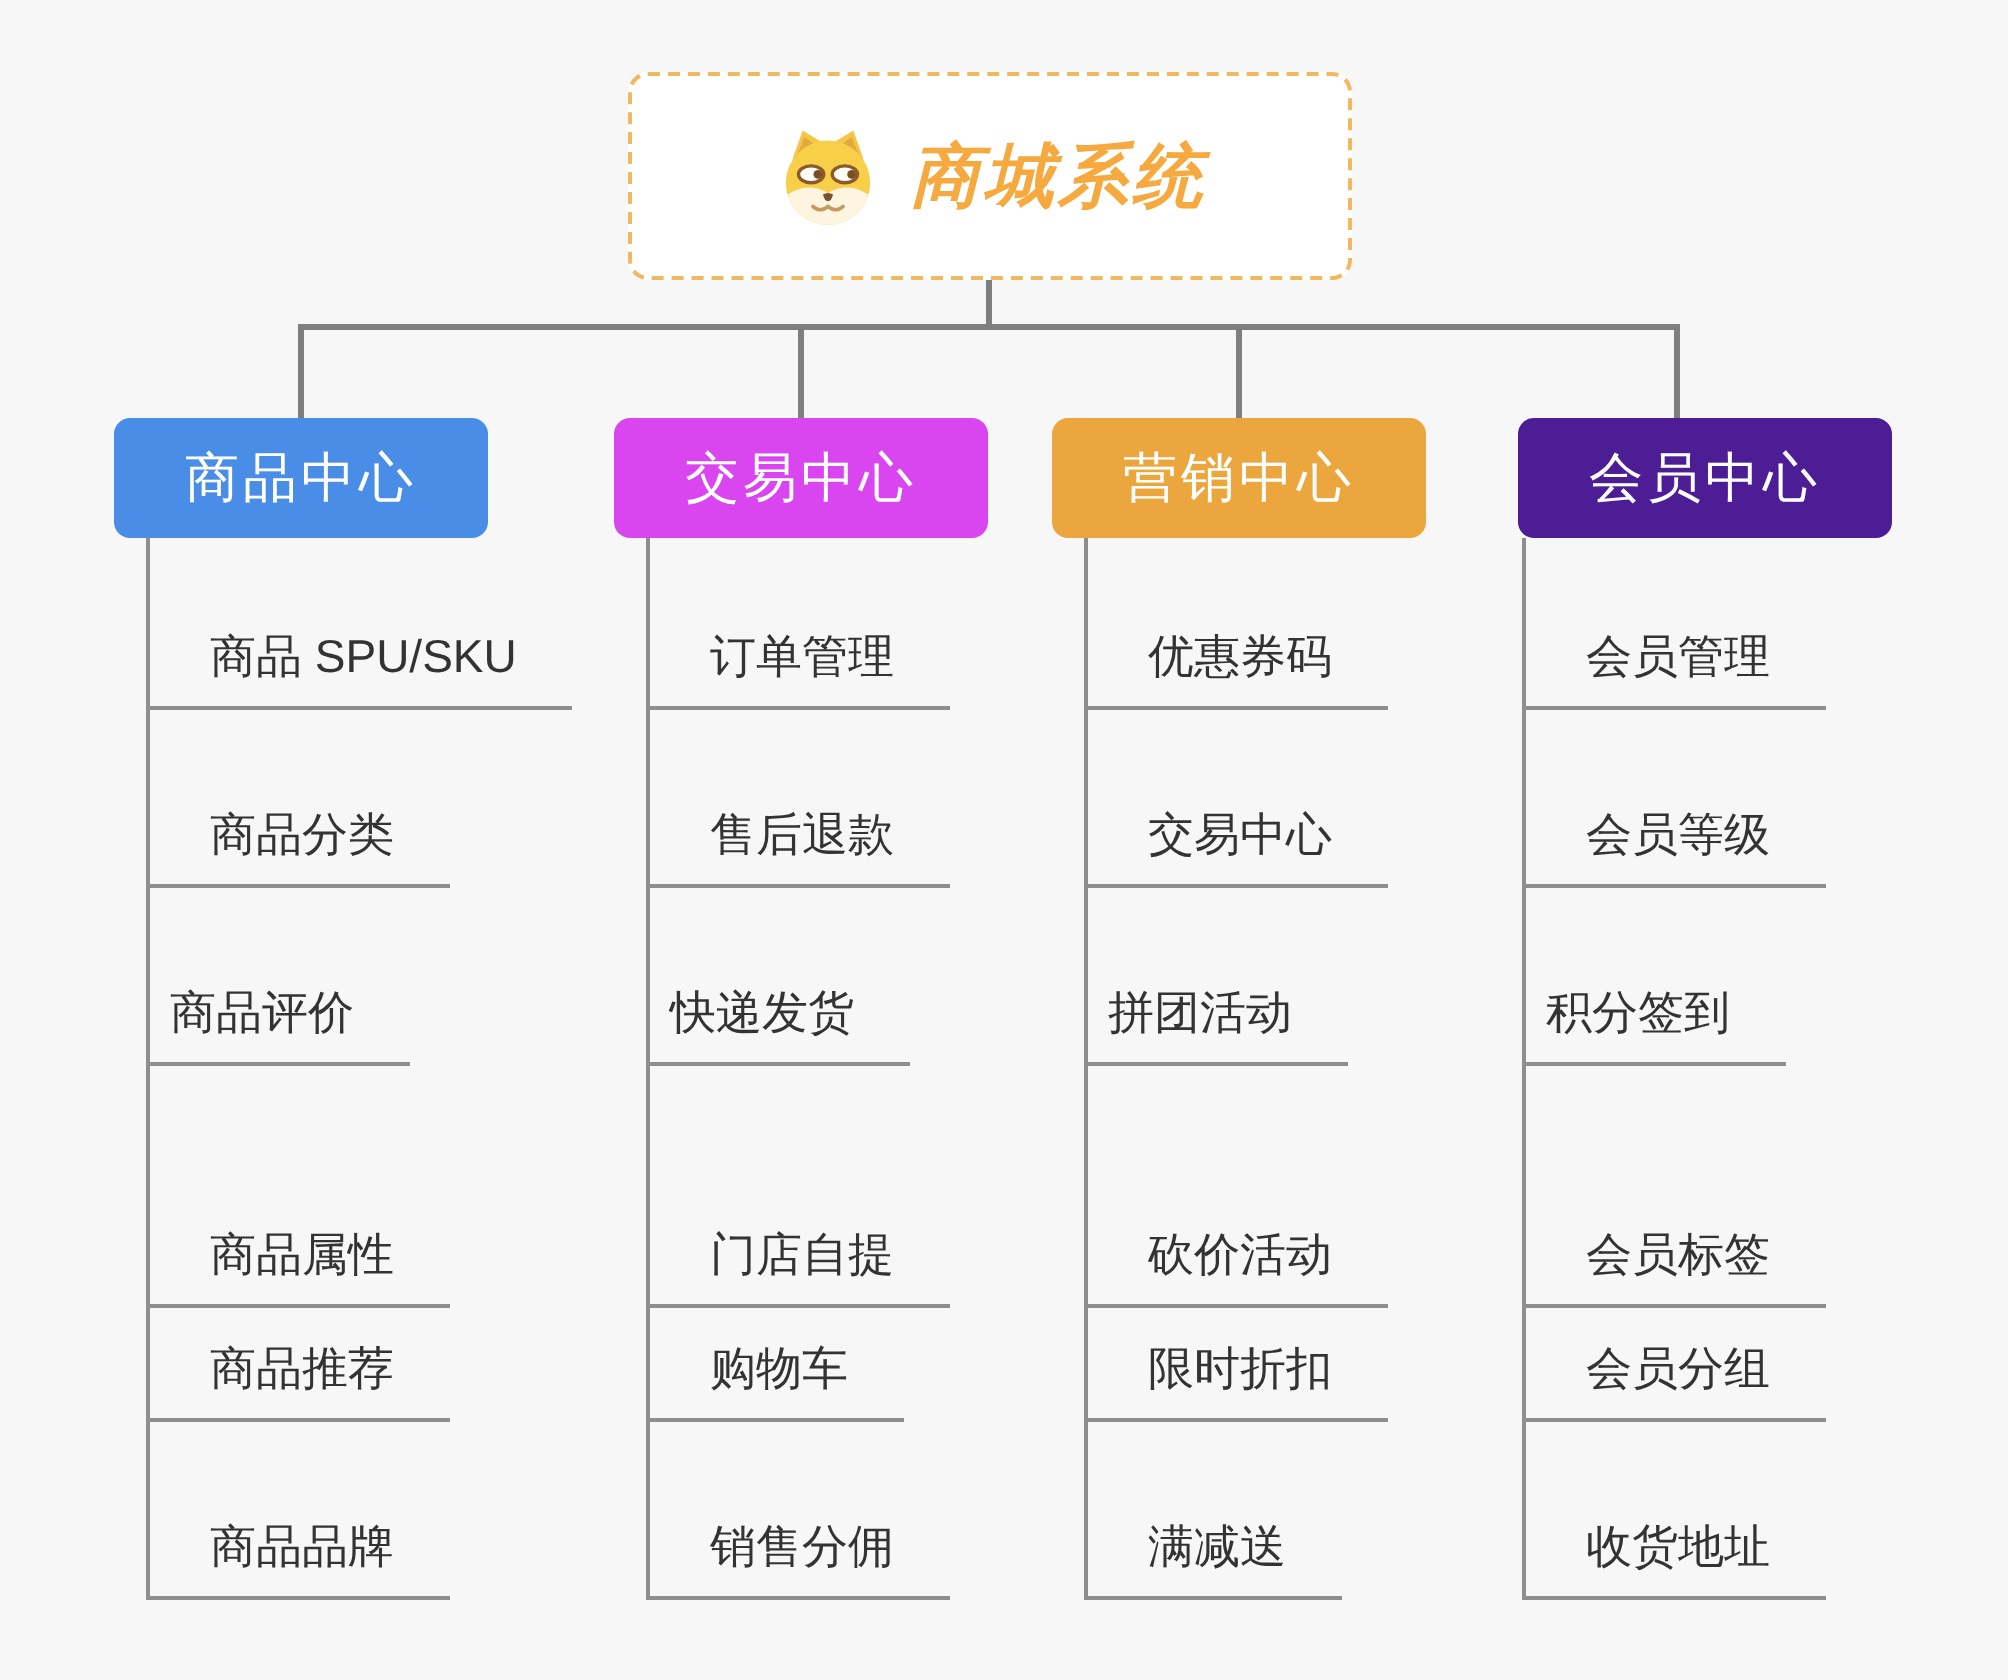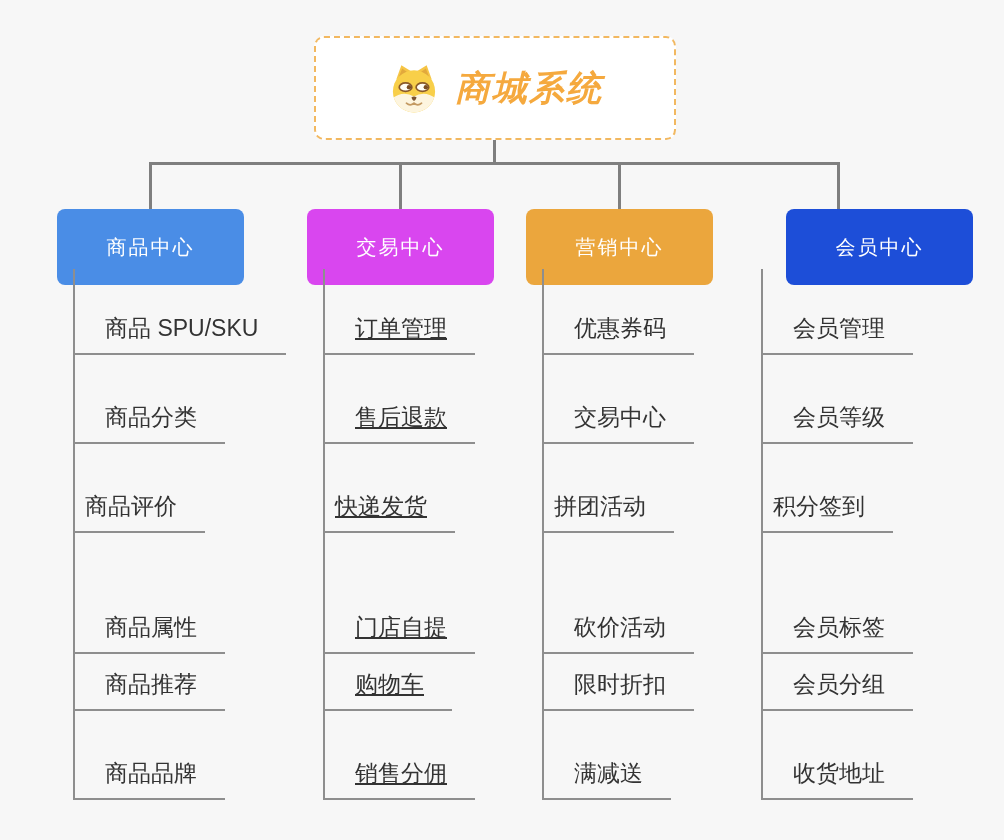--- a/index.html
+++ b/index.html
@@ -45,36 +45,36 @@
     letter-spacing: 2px;
     white-space: nowrap;
     font-style: italic;
   }
   .doge { width: 54px; height: 54px; display: block; }
 
   
   .branch-box {
     position: absolute;
     top: 209px;
-    width: 187px; height: 76px;
+    width: 187px; height: 60px;
     border-radius: 8px;
     display: flex;
     align-items: center;
     justify-content: center;
     color: #ffffff;
-    font-size: 20px;
+    font-size: 27px;
     font-weight: 500;
     letter-spacing: 2px;
     white-space: nowrap;
     cursor: pointer;
   }
   .branch-box.b0 { left: 57px;  background: #4a8de6; }
   .branch-box.b1 { left: 307px; background: #d946ef; }
   .branch-box.b2 { left: 526px; background: #ebА63d; background: #ebа63d; background: #eba63d; }
-  .branch-box.b3 { left: 786px; background: #1d4ed8; }
+  .branch-box.b3 { left: 759px; background: #4c1d95; }
 
   
   .spine {
     position: absolute;
     top: 269px;
     width: 2px;
     height: 530px;
     background: #8e8e8e;
   }
   .spine.c0 { left: 73px; }
@@ -88,21 +88,21 @@
     transform: translateY(-100%);
     display: inline-block;
     padding: 0 28px 9px 32px;
     border-bottom: 2px solid #8e8e8e;
     font-size: 23px;
     color: #333333;
     white-space: nowrap;
     cursor: pointer;
   }
   .col0 .topic { left: 73px; }
-  .col1 .topic { left: 323px; text-decoration: underline; }
+  .col1 .topic { left: 323px; }
   .col2 .topic { left: 542px; }
   .col3 .topic { left: 761px; }
   .topic.r0 { top: 355px; }
   .topic.r1 { top: 444px; }
   .topic.r2 { top: 533px; padding-left: 12px; }
   .topic.r3 { top: 622px; margin-top: 32px; }
   .topic.r4 { top: 711px; }
   .topic.r5 { top: 800px; }
 </style>
 </head>

